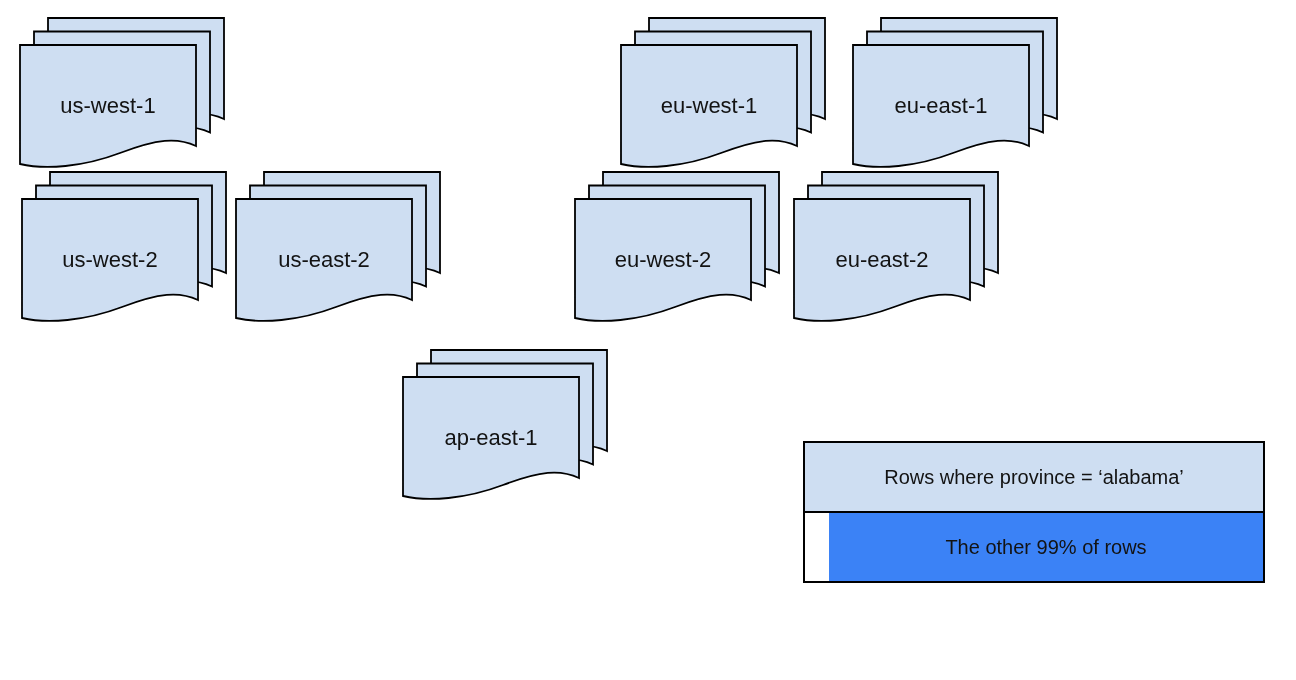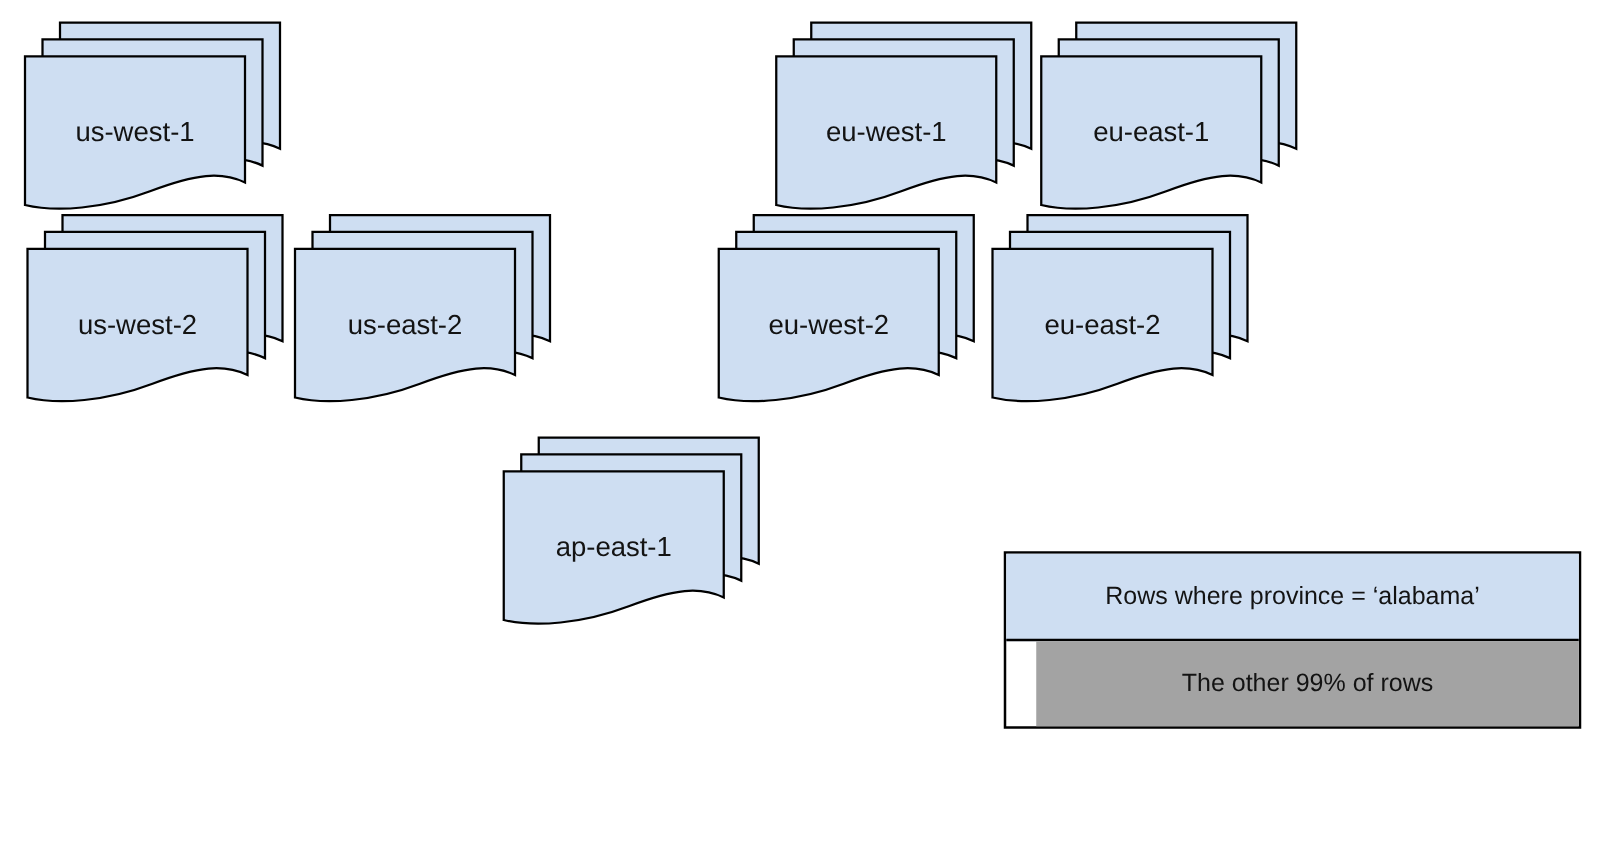--- a/index.html
+++ b/index.html
@@ -50,21 +50,21 @@
 </style>
 </head>
 <body>
 
 <div class="stage" style="background: rgb(255, 255, 255);">
 
   <div class="legend" style="left: 803px; top: 441px; width: 462px; height: 142px; border-color: rgb(0, 0, 0);">
     <div class="legend-row first" style="background: rgb(206, 222, 242);">
       <span>Rows where province = ‘alabama’</span>
     </div>
-    <div class="legend-row" style="background: #a3a3a3; margin-left: 24px;">
+    <div class="legend-row" style="background: #3b82f6; margin-left: 24px;">
       <span>The other 99% of rows</span>
     </div>
   </div>
 
 <div class="stack" style="left: 19px; top: 17px;">
       <svg viewBox="0 0 206 158" width="206" height="158">
         <g transform="translate(29,1)">
           <path class="doc-path" d="M 0 0 L 176 0 L 176 101 C 157 92 137 94 100 108 C 63 122 25 125 0 119 Z" stroke-width="1.8" fill="#cedef2" stroke="#000000"></path>
         </g>
         <g transform="translate(15,14.5)">
@@ -83,21 +83,21 @@
         </g>
         <g transform="translate(15,14.5)">
           <path class="doc-path" d="M 0 0 L 176 0 L 176 101 C 157 92 137 94 100 108 C 63 122 25 125 0 119 Z" stroke-width="1.8" fill="#cedef2" stroke="#000000"></path>
         </g>
         <g transform="translate(1,28)">
           <path class="doc-path" d="M 0 0 L 176 0 L 176 101 C 157 92 137 94 100 108 C 63 122 25 125 0 119 Z" stroke-width="1.8" fill="#cedef2" stroke="#000000"></path>
           <text class="doc-label" x="88" y="68" fill="#131313">eu-west-1</text>
         </g>
       </svg>
     </div>
-    <div class="stack" style="left: 832px; top: 17px;">
+    <div class="stack" style="left: 852px; top: 17px;">
       <svg viewBox="0 0 206 158" width="206" height="158">
         <g transform="translate(29,1)">
           <path class="doc-path" d="M 0 0 L 176 0 L 176 101 C 157 92 137 94 100 108 C 63 122 25 125 0 119 Z" stroke-width="1.8" fill="#cedef2" stroke="#000000"></path>
         </g>
         <g transform="translate(15,14.5)">
           <path class="doc-path" d="M 0 0 L 176 0 L 176 101 C 157 92 137 94 100 108 C 63 122 25 125 0 119 Z" stroke-width="1.8" fill="#cedef2" stroke="#000000"></path>
         </g>
         <g transform="translate(1,28)">
           <path class="doc-path" d="M 0 0 L 176 0 L 176 101 C 157 92 137 94 100 108 C 63 122 25 125 0 119 Z" stroke-width="1.8" fill="#cedef2" stroke="#000000"></path>
           <text class="doc-label" x="88" y="68" fill="#131313">eu-east-1</text>

